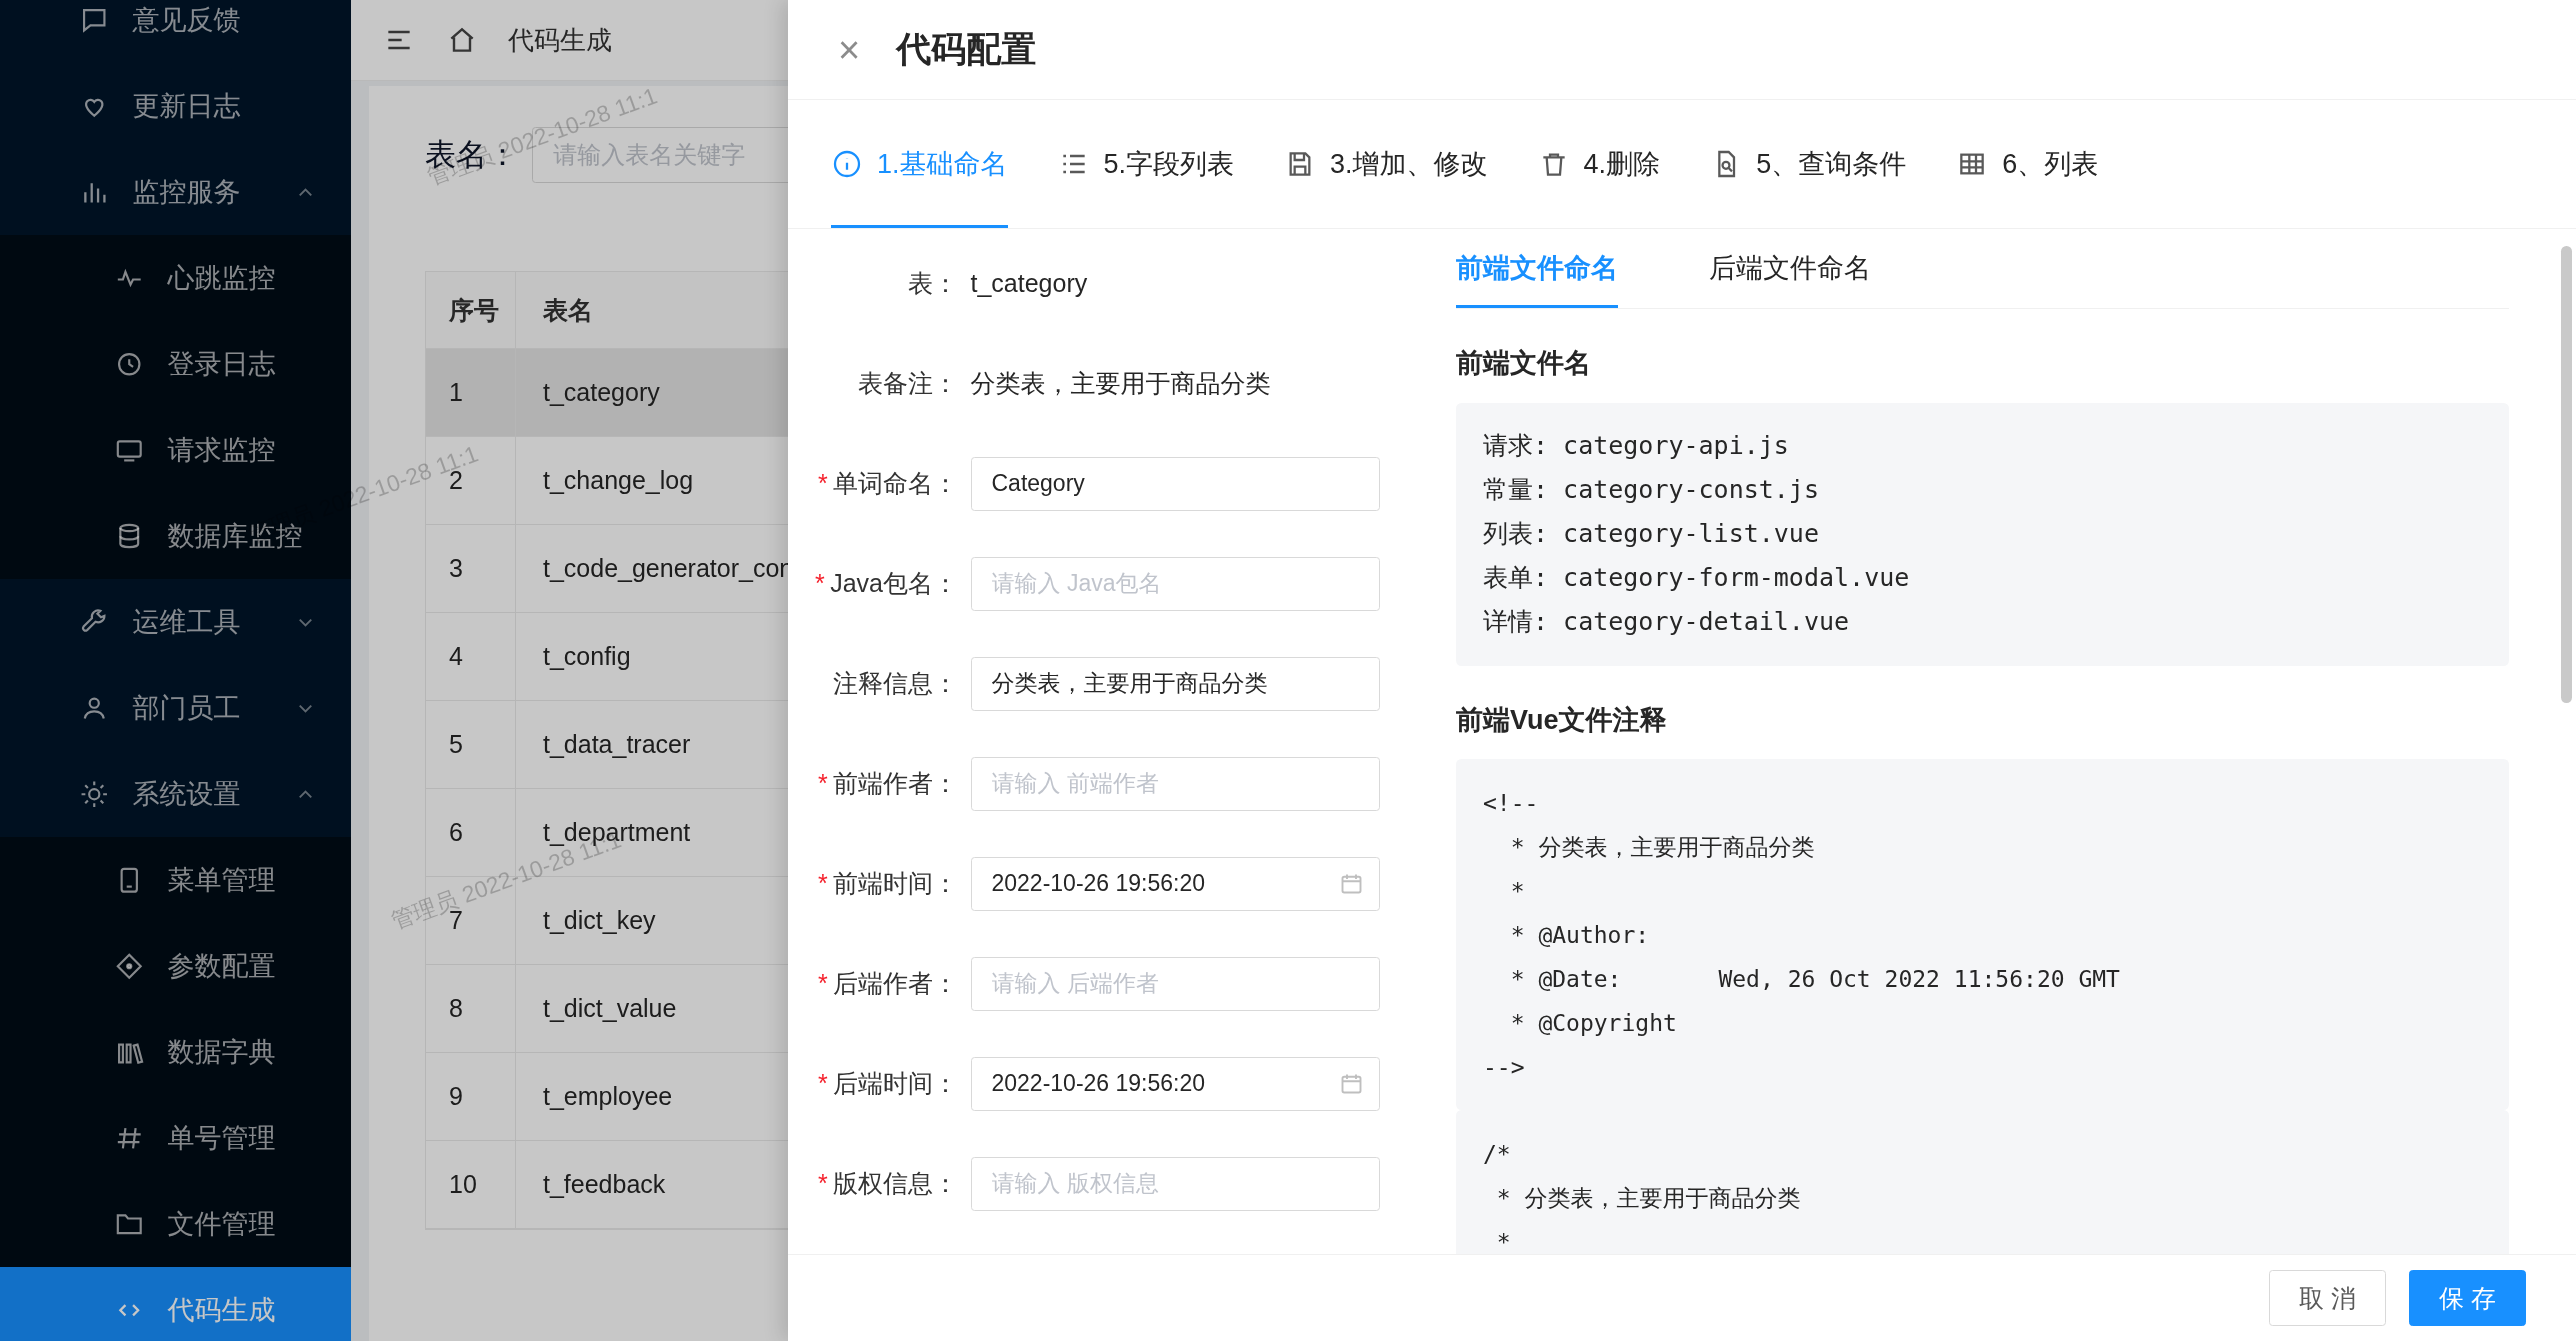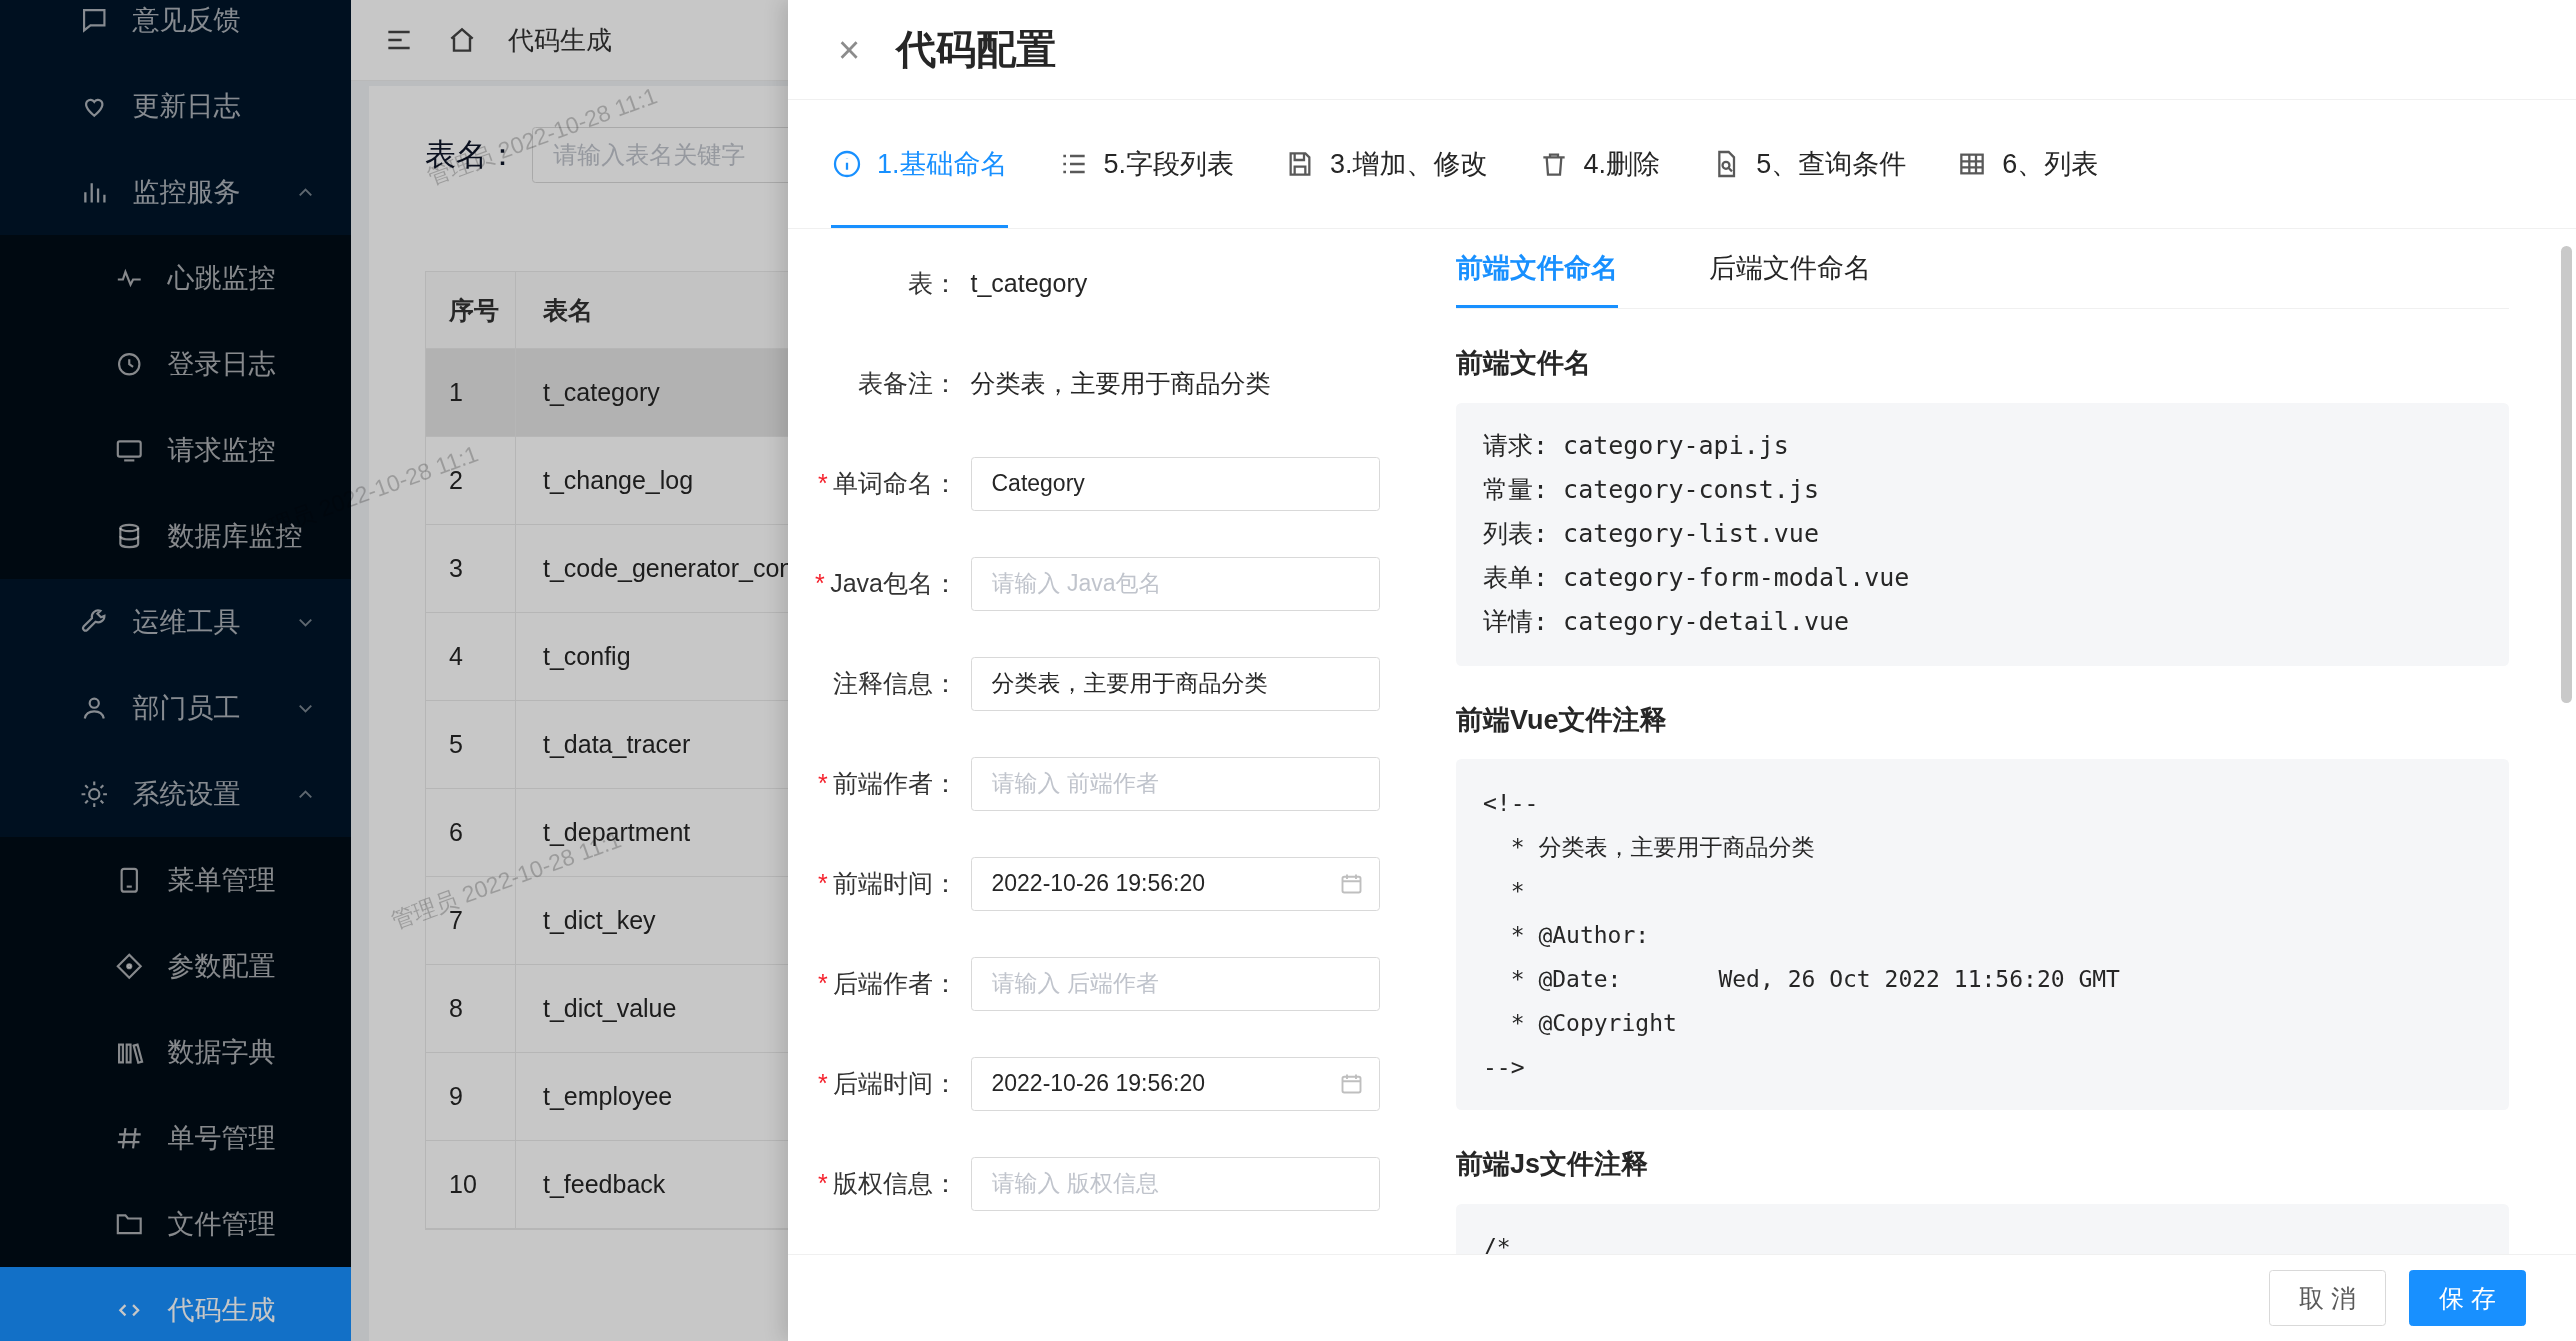--- a/index.html
+++ b/index.html
@@ -39,21 +39,21 @@
 
   .wm{position:absolute;font-size:23px;color:rgba(0,0,0,.22);transform:rotate(-20deg);white-space:nowrap;z-index:20;pointer-events:none}
 
   
   .mask{position:absolute;left:0;top:0;width:788px;height:100%;background:rgba(0,0,0,.22);z-index:50}
 
   
   .drawer{position:absolute;left:788px;top:0;width:1788px;height:100%;background:#fff;z-index:60;box-shadow:-7.2px 0 18px rgba(0,0,0,.12)}
   .d-head{height:100px;border-bottom:0.9px solid #f0f0f0;display:flex;align-items:center;padding-left:50px;gap:36px}
   .d-close{font-size:38px;color:#8c8c8c;line-height:1;cursor:pointer}
-  .d-title{font-size:40px;font-weight:600;color:#262626}
+  .d-title{font-size:35px;font-weight:600;color:#262626}
   .steps{height:129px;border-bottom:0.9px solid #f0f0f0;display:flex;align-items:stretch;padding-left:43px;gap:50px}
   .step{display:flex;align-items:center;gap:14px;font-size:27px;color:#262626;border-bottom:3.6px solid transparent;padding-top:3.6px;cursor:pointer}
   .step .ic{width:32px;height:32px;color:#595959}
   .step.active{color:#1890ff;border-bottom-color:#1890ff}
   .step.active .ic{color:#1890ff}
   .d-body{position:absolute;top:230px;left:0;right:0;bottom:87px;overflow:hidden}
 
   .form{position:absolute;left:0;top:3.6px;width:668px}
   .f-row{height:100px;display:flex;align-items:center}
   .f-label{width:170px;text-align:right;font-size:25px;color:#333;flex:0 0 auto}
@@ -491,21 +491,20 @@
 
         <div class="sec-h">前端Vue文件注释</div>
         <pre class="sec-box mono">&lt;!--
   * 分类表，主要用于商品分类
   *
   * @Author:
   * @Date:       Wed, 26 Oct 2022 11:56:20 GMT
   * @Copyright
 --&gt;</pre>
 
-        <div class="sec-h">前端Js文件注释</div>
         <pre class="sec-box mono">/*
  * 分类表，主要用于商品分类
  *
  * @Author:</pre>
       </div>
 
     </div>
 
     <div class="scrollbar"></div>
 

